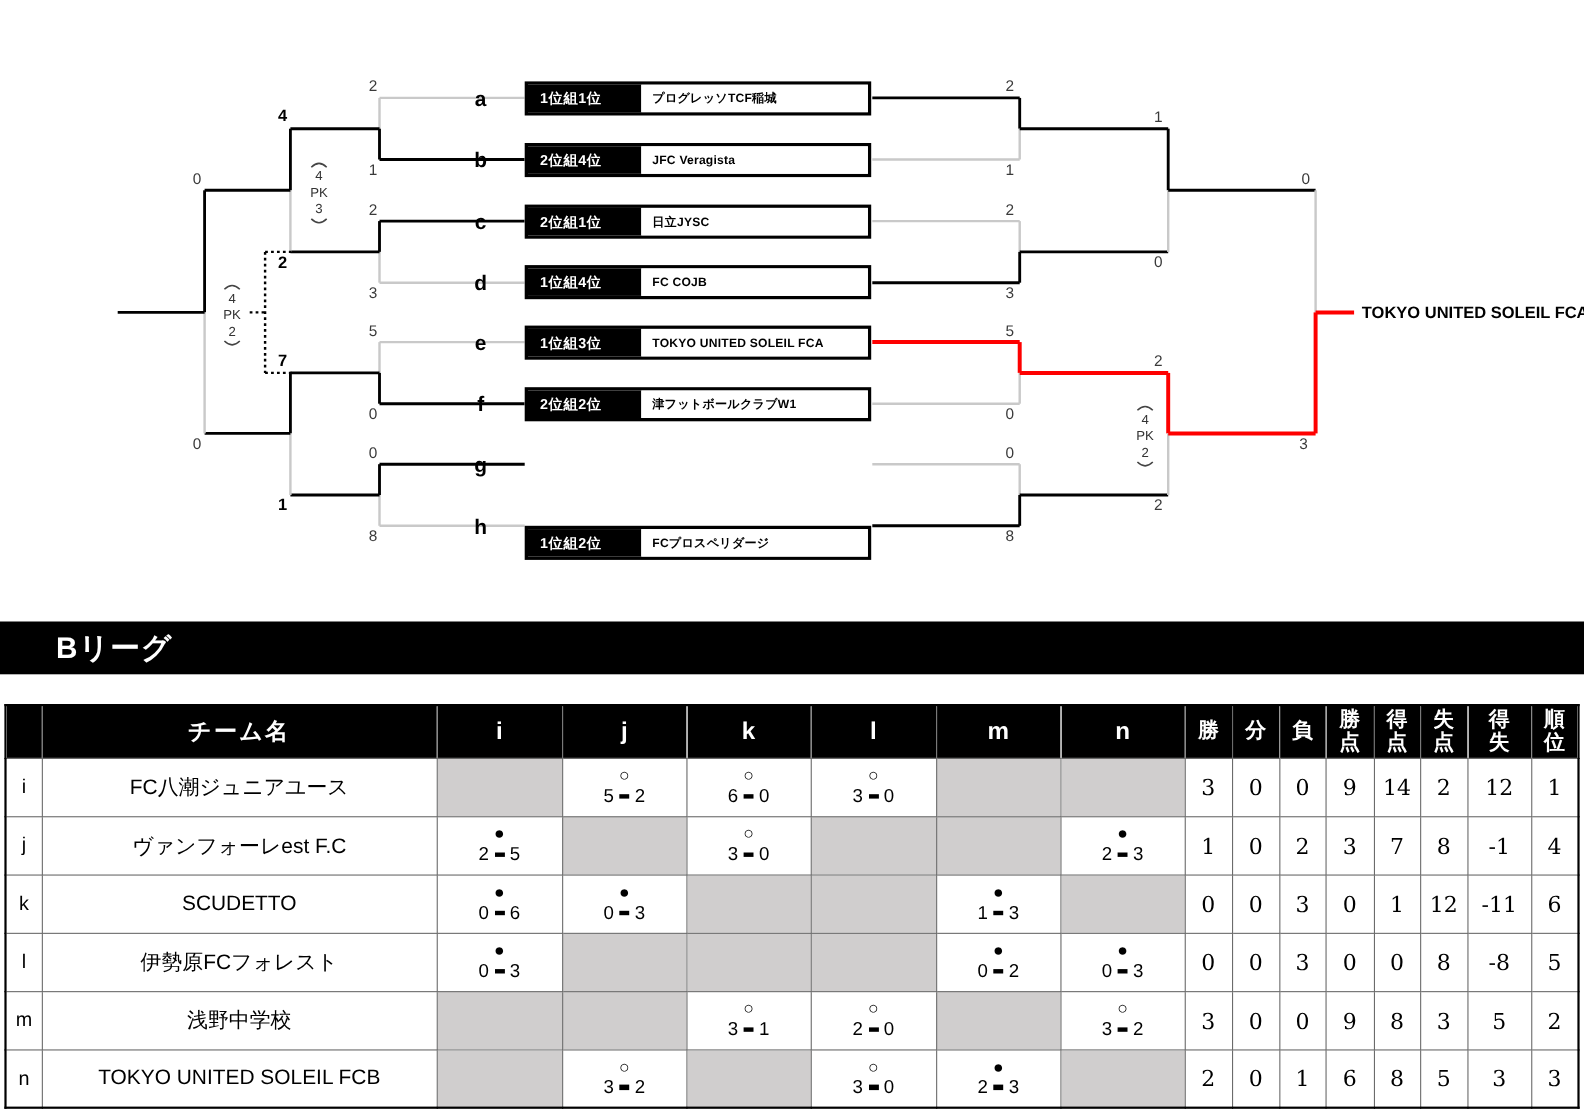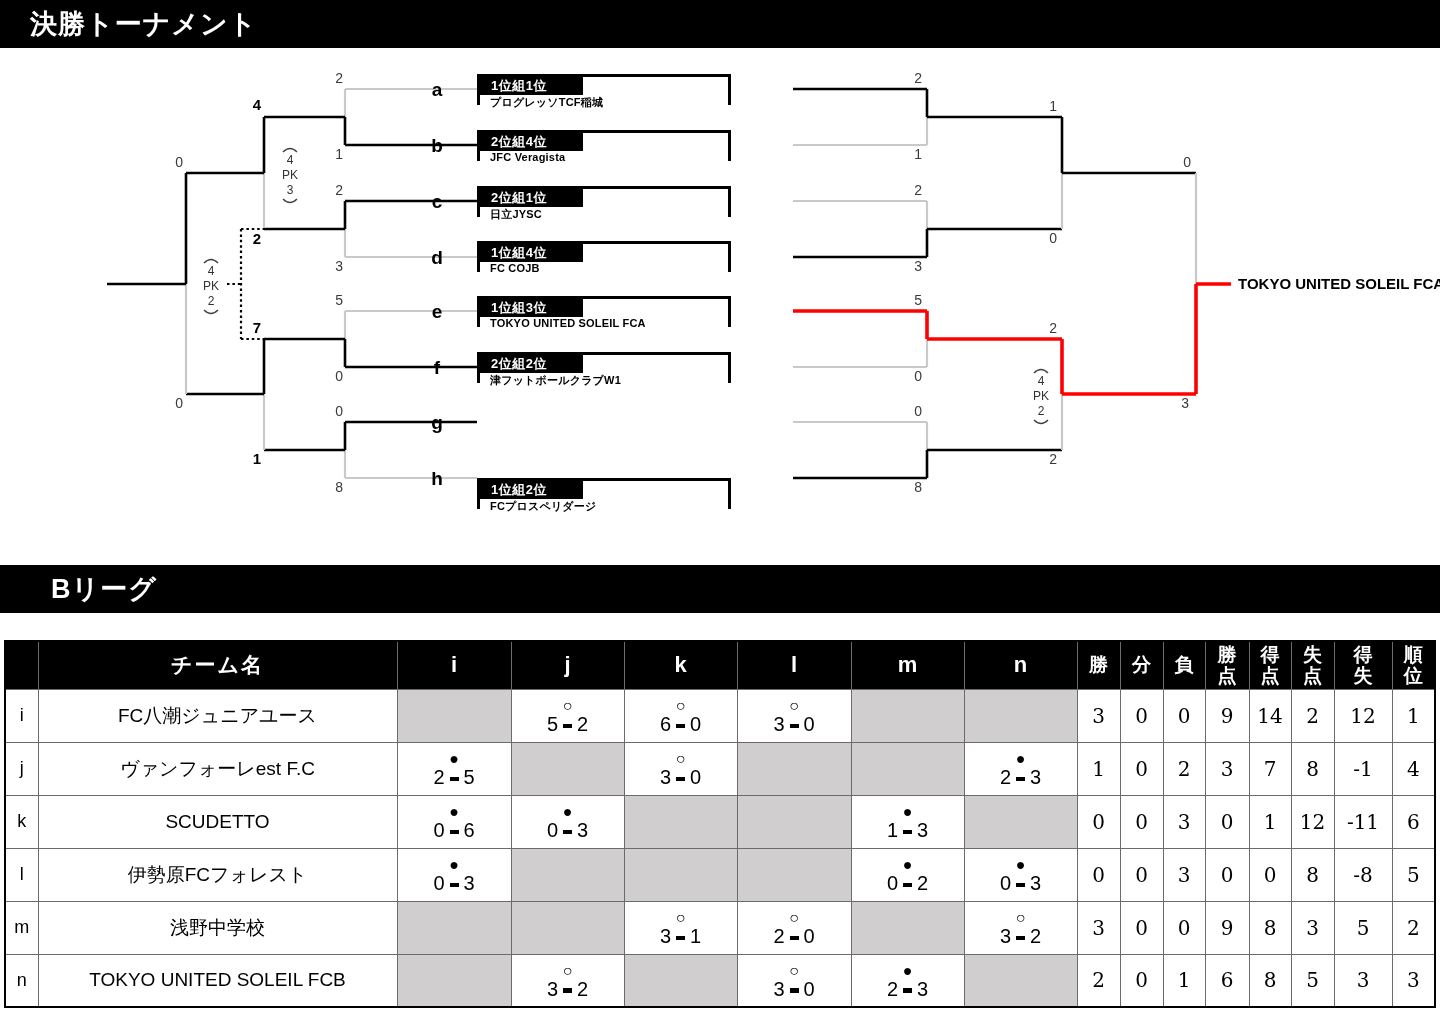--- a/index.html
+++ b/index.html
@@ -20,51 +20,48 @@
   .ld { stroke:#000; stroke-width:2.2; fill:none; stroke-dasharray:2.5 2.9; }
   .pp { stroke:#444; stroke-width:1.4; fill:none; }
   text.s  { font-size:14px; fill:#3a3a3a; }
   text.sb { font-size:15px; fill:#000; font-weight:bold; }
   text.pk { font-size:12px; fill:#333; }
   text.ltr { font-size:19px; fill:#000; font-weight:bold; }
   text.champ { font-size:15px; fill:#000; font-weight:bold; }
   .end { text-anchor:end; } .mid { text-anchor:middle; }
 
   
-  .box { position:absolute; left:477px; width:254px; height:31px; border:3px solid #000; display:flex; background:#fff;flex-direction:column; }
+  .box { position:absolute; left:477px; width:315px; height:31px; border:3px solid #000; display:flex; background:#fff; }
   .box .seed { width:103px; background:#000; color:#fff; font-weight:bold; font-size:13px; display:flex; align-items:center; padding-left:11px; letter-spacing:0.5px; }
   .box .tname { flex:1; background:#fff; color:#000; font-weight:bold; font-size:11px; display:flex; align-items:center; padding-left:10px; letter-spacing:0.2px; }
 
   
   .tablewrap { position:absolute; top:640px; left:4px;border-radius:31px; }
   table { border-collapse:collapse; table-layout:fixed; border:2px solid #000; }
   th, td { border:1px solid #6b6b6b; text-align:center; vertical-align:middle; overflow:hidden; }
   thead th { background:#000; color:#fff; font-weight:bold; height:48px; }
   th.cn {}
   th.th-team { font-size:21px; letter-spacing:2px; }
   th.mh { font-size:22px; }
   th.sh { font-size:19px; }
   .vh { display:inline-block; width:1.08em; word-break:break-all; line-height:1.12; font-size:19px; font-weight:bold; }
   tbody td { height:53px; background:#fff; }
   td.rl { font-size:18px; }
   td.tn { font-size:19px; }
   td.na { background:#d0cece; }
   td.st { font-family:"DejaVu Serif", serif; font-size:20px; }
   td.res .mk { font-size:16px; line-height:17px; height:17px; }
-  td.res .sc { font-size:20px; line-height:20px; }
+  td.res .sc { font-size:17px; line-height:20px; }
   .dash { display:inline-block; width:9px; height:4.5px; background:#000; margin:0 5px; vertical-align:3px; }
 </style>
 </head>
 <body>
 
 <div class="page">
 
-  <div class="bar top">
-    <span class="bar-title">決勝トーナメント</span>
-  </div>
 
   <svg class="bracket" width="1440" height="560" viewBox="0 0 1440 560">
 
     <g>
 
       <line class="lb" x1="793" y1="89" x2="927" y2="89"></line>
       <line class="lg" x1="793" y1="145" x2="927" y2="145"></line>
       <line class="lg" x1="793" y1="201" x2="927" y2="201"></line>
       <line class="lb" x1="793" y1="257" x2="927" y2="257"></line>
       <line class="lr" x1="793" y1="311" x2="927" y2="311"></line>

